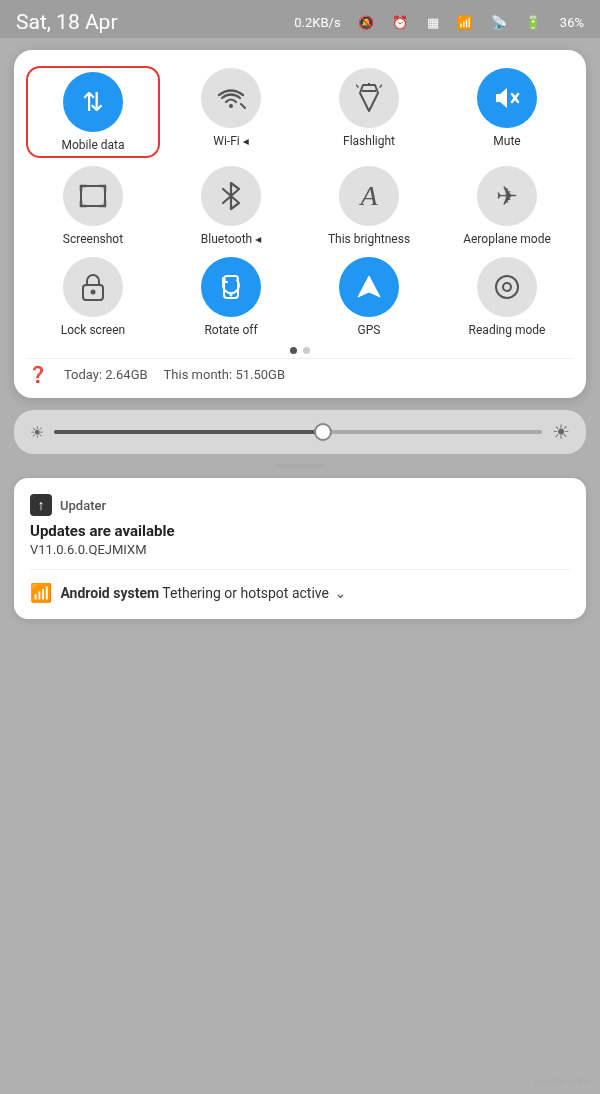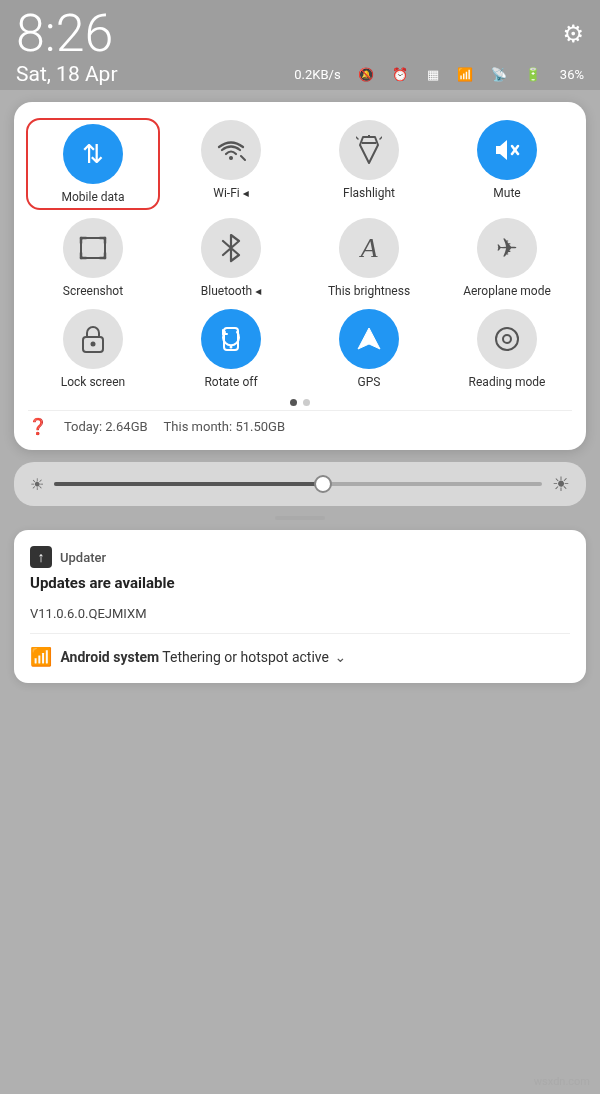--- a/index.html
+++ b/index.html
@@ -225,21 +225,21 @@
     .notif-app-name {
       font-size: 13px;
       color: #555;
       font-weight: 500;
     }
 
     .notif-title {
       font-size: 15px;
       font-weight: 700;
       color: #222;
-      margin-bottom: 14px;
+      margin-bottom: 2px;
     }
 
     .notif-body {
       font-size: 13px;
       color: #444;
     }
 
     .notif-divider {
       border: none;
       border-top: 1px solid #eee;
@@ -271,24 +271,20 @@
       bottom: 6px;
       right: 10px;
       font-size: 11px;
       color: #aaa;
     }
   </style>
 </head>
 <body>
 
 <div class="status-bar">
-  <div class="status-top">
-    <span class="time">8:26</span>
-    <span class="gear-icon">⚙</span>
-  </div>
   <div class="status-bottom">
     <span class="date">Sat, 18 Apr</span>
     <div class="status-icons">
       <span>0.2KB/s</span>
       <span>🔕</span>
       <span>⏰</span>
       <span>▦</span>
       <span>📶</span>
       <span>📡</span>
       <span>🔋</span>

